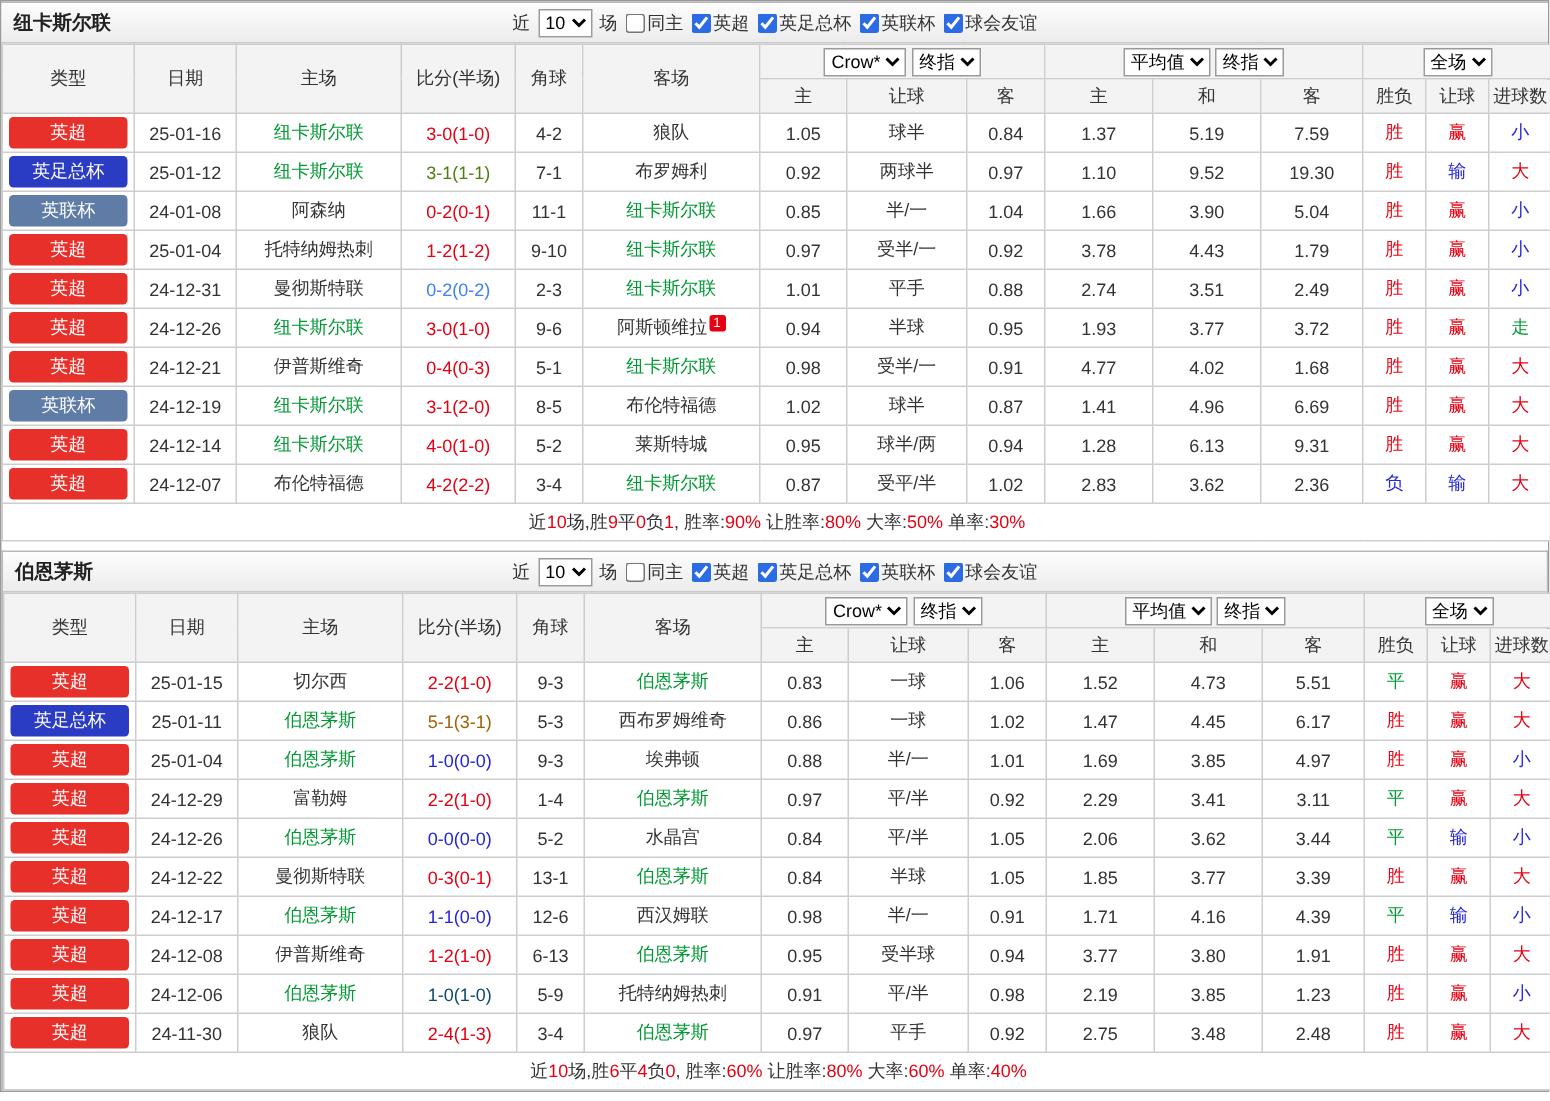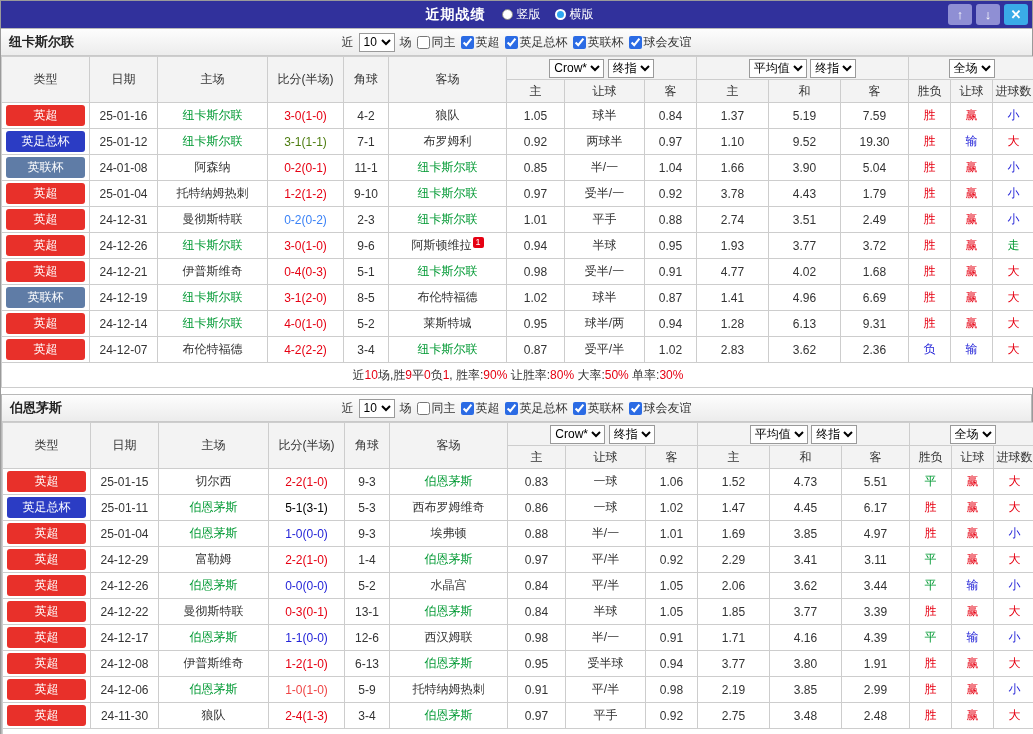--- a/index.html
+++ b/index.html
@@ -36,36 +36,20 @@
   .focus { color:#009933; }
   .red-mark { display:inline-block; background:#e60012; color:#fff; font-size:9px; line-height:11px; min-width:11px; border-radius:2px; margin-left:1px; vertical-align:top; padding:0 1px; }
   td.summary { color:#333; height:25px; }
   .red-num { color:#e60012; }
 </style>
 </head>
 <body>
 
 <div class="app">
 
-  <div class="titlebar">
-    <span class="title">近期战绩</span>
-    <span class="radio-opt">
-      <span class="radio-dot"></span>
-      <span>竖版</span>
-    </span>
-    <span class="radio-opt">
-      <span class="radio-dot checked"></span>
-      <span>横版</span>
-    </span>
-    <span class="win-btns">
-      <button class="sq-btn btn-up">↑</button>
-      <button class="sq-btn btn-down">↓</button>
-      <button class="sq-btn btn-close">✕</button>
-    </span>
-  </div>
 
   <section class="block">
     <div class="section-head">
       <span class="team-name">纽卡斯尔联</span>
       <span class="filters">
           <span>近</span>
           <select><option>10</option></select>
           <span>场</span>
           <label class="cb">
             <input type="checkbox" style="">
@@ -437,21 +421,21 @@
     <td style="color: rgb(0, 153, 51);">平</td>
     <td style="color: rgb(230, 0, 18);">赢</td>
     <td style="color: rgb(230, 0, 18);">大</td>
   </tr>
           <tr>
     <td>
               <span class="badge" style="background: rgb(43, 60, 196);">英足总杯</span>
             </td>
     <td>25-01-11</td>
     <td class="focus">伯恩茅斯</td>
-    <td style="color: #000000; margin-top: 12px;">5-1(3-1)</td>
+    <td style="color: #a16207; margin-top: 12px;">5-1(3-1)</td>
     <td>5-3</td>
     <td>西布罗姆维奇</td>
     <td>0.86</td>
     <td>一球</td>
     <td>1.02</td>
     <td>1.47</td>
     <td>4.45</td>
     <td>6.17</td>
     <td style="color: rgb(230, 0, 18);">胜</td>
     <td style="color: rgb(230, 0, 18);">赢</td>
@@ -570,29 +554,29 @@
     <td style="color: rgb(230, 0, 18);">胜</td>
     <td style="color: rgb(230, 0, 18);">赢</td>
     <td style="color: rgb(230, 0, 18);">大</td>
   </tr>
           <tr>
     <td>
               <span class="badge" style="background: rgb(232, 48, 42);">英超</span>
             </td>
     <td>24-12-06</td>
     <td class="focus">伯恩茅斯</td>
-    <td style="color: #ef4444; margin-top: 20px;">1-0(1-0)</td>
+    <td style="color: #0c4a6e; margin-top: 20px;">1-0(1-0)</td>
     <td>5-9</td>
     <td>托特纳姆热刺</td>
     <td>0.91</td>
     <td>平/半</td>
     <td>0.98</td>
     <td>2.19</td>
     <td>3.85</td>
-    <td>2.99</td>
+    <td>1.23</td>
     <td style="color: rgb(230, 0, 18);">胜</td>
     <td style="color: rgb(230, 0, 18);">赢</td>
     <td style="color: rgb(36, 36, 216);">小</td>
   </tr>
           <tr>
     <td>
               <span class="badge" style="background: rgb(232, 48, 42);">英超</span>
             </td>
     <td>24-11-30</td>
     <td>狼队</td>

